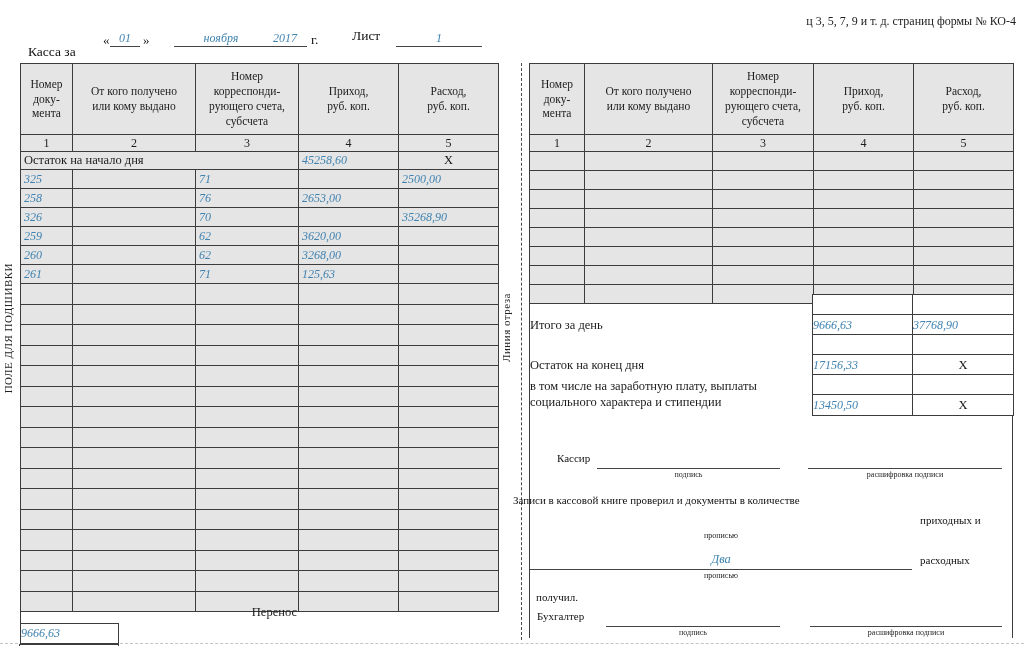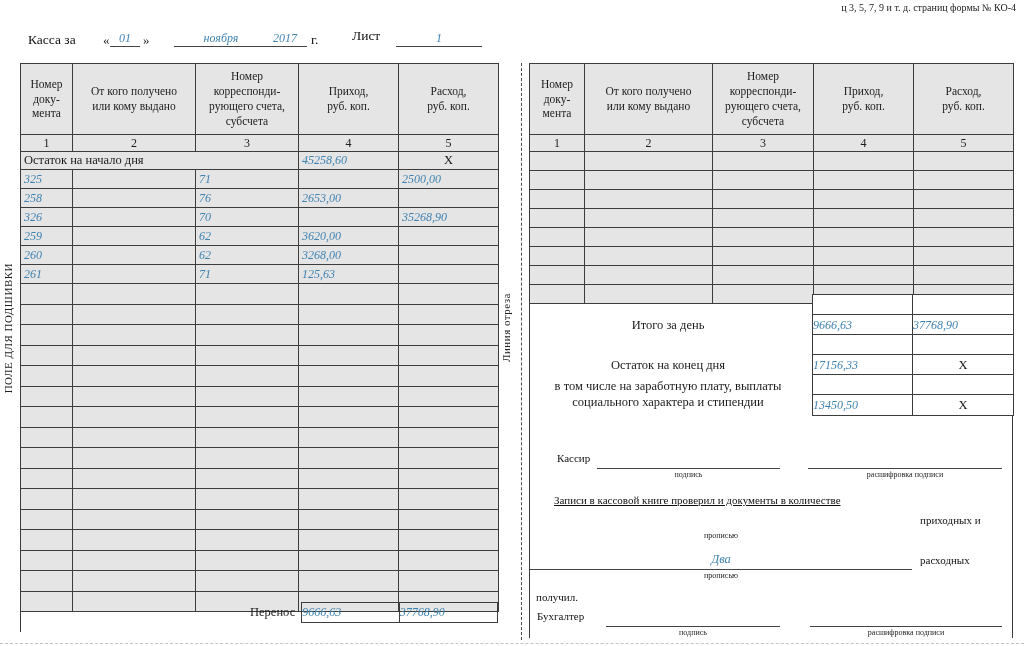--- a/index.html
+++ b/index.html
@@ -1,21 +1,21 @@
 <!DOCTYPE html>
 <html><head>
 <meta charset="utf-8">
 <style>
   html,body{margin:0;padding:0;background:#ffffff;}
   .page{
     position:relative;width:1024px;height:646px;background:#ffffff;
     font-family:"Liberation Serif","DejaVu Serif",serif;color:#1c1c1c;overflow:hidden;
   }
   
-  .form-note{position:absolute;top:2px;right:8px;font-size:10px;color:#222;}
+  .form-note{position:absolute;top:14px;right:8px;font-size:12px;color:#222;}
   .hdr-label{position:absolute;font-size:13.5px;color:#111;}
   .hdr-val{position:absolute;font-size:12px;font-style:italic;color:#3f82b0;
            text-align:center;border-bottom:1px solid #444;}
   .hdr-q{position:absolute;font-size:13px;color:#111;}
   
   .vtext{position:absolute;writing-mode:vertical-rl;transform:rotate(180deg);
          font-size:11px;color:#222;letter-spacing:.5px;white-space:nowrap;}
   
   table.grid{position:absolute;border-collapse:collapse;table-layout:fixed;background:#e5e5e5;}
   table.grid th,table.grid td{border:1px solid #3c3c3c;padding:0 3px;overflow:hidden;}
@@ -23,49 +23,49 @@
                 vertical-align:middle;white-space:pre-line;height:70px;}
   tr.num-row td{height:16px;font-size:12px;text-align:center;}
   tr.opening-row td{height:17px;}
   tr.entry-row td{height:18px;}
   tr.empty-l td{height:19.5px;}
   tr.empty-r td{height:18px;}
   td.right-label{font-size:12.5px;padding-right:6px;}
   .val{color:#3f82b0;font-style:italic;font-size:12px;}
   .xmark{color:#141414;font-size:12.5px;text-align:center;font-style:normal;}
   
-  .carryover{position:absolute;display:flex;height:21px;}
+  .carryover{position:absolute;display:flex;height:21px;flex-direction:column;}
   .carry-label{width:277px;font-size:12.5px;text-align:right;padding-right:6px;line-height:21px;}
   .carry-box{width:99px;border:1px solid #3c3c3c;line-height:19px;box-sizing:border-box;}
   
   .vline{position:absolute;width:0;border-left:1px solid #3c3c3c;}
   .cutline{position:absolute;width:0;border-left:1px dashed #4a4a4a;}
   .bottom-dash{position:absolute;left:0;top:643px;width:1024px;border-bottom:1px dashed #c4c4c4;}
   
-  .total-label{position:absolute;left:530px;width:276px;text-align:center;font-size:12.5px;line-height:20px;}
+  .total-label{position:absolute;left:530px;width:276px;text-align:left;font-size:12.5px;line-height:20px;}
   .totals-grid{position:absolute;left:812px;top:294px;display:grid;
                grid-template-columns:100px 100px;grid-auto-rows:20px;border:1px solid #3c3c3c;background:#fff;}
   .tg-cell{border-right:1px solid #3c3c3c;border-bottom:1px solid #3c3c3c;line-height:20px;box-sizing:border-box;}
   .tg-cell:nth-child(2n){border-right:none;}
   .tg-cell:nth-child(11),.tg-cell:nth-child(12){border-bottom:none;}
   
   .sig-label{position:absolute;font-size:11px;color:#111;}
   .sig-line{position:absolute;height:16px;border-bottom:1px solid #444;}
   .caption{position:absolute;font-size:8px;text-align:center;color:#222;}
   .word-line{position:absolute;height:17px;border-bottom:1px solid #444;text-align:center;
              font-size:12.5px;font-style:italic;color:#3f82b0;}
 </style>
 </head>
 <body>
 
 <div class="page">
 
   <div class="form-note">ц 3, 5, 7, 9 и т. д. страниц формы № КО-4</div>
 
-  <span class="hdr-label" style="left:28px;top:32px;">Касса за</span>
+  <span class="hdr-label" style="left:28px;top:44px;">Касса за</span>
   <span class="hdr-q" style="left:103px;top:32px;">«</span>
   <span class="hdr-val" style="left:110px;top:31px;width:30px;">01</span>
   <span class="hdr-q" style="left:143px;top:32px;">»</span>
   <span class="hdr-val" style="left:174px;top:31px;width:94px;">ноября</span>
   <span class="hdr-val" style="left:263px;top:31px;width:44px;">2017</span>
   <span class="hdr-label" style="left:311px;top:32px;">г.</span>
   <span class="hdr-label" style="left:352px;top:28px;">Лист</span>
   <span class="hdr-val" style="left:396px;top:31px;width:86px;">1</span>
 
   <div class="vtext" style="left:2px;top:263px;">ПОЛЕ ДЛЯ ПОДШИВКИ</div>
@@ -388,21 +388,21 @@
     <div class="tg-cell val">13450,50</div>
     <div class="tg-cell xmark">X</div>
   </div>
 
   <span class="sig-label" style="left:557px;top:452px;">Кассир</span>
   <div class="sig-line" style="left:597px;top:452px;width:183px;"></div>
   <div class="caption" style="left:597px;top:470px;width:183px;">подпись</div>
   <div class="sig-line" style="left:808px;top:452px;width:194px;"></div>
   <div class="caption" style="left:808px;top:470px;width:194px;">расшифровка подписи</div>
 
-  <div class="sig-label" style="left:554px;top:494px;text-decoration:underline;">Записи в кассовой книге проверил и документы в количестве</div>
+  <div class="sig-label" style="left:513px;top:494px;">Записи в кассовой книге проверил и документы в количестве</div>
 
   <div class="caption" style="left:530px;top:531px;width:382px;">прописью</div>
   <span class="sig-label" style="left:920px;top:514px;">приходных и</span>
 
   <div class="word-line" style="left:530px;top:552px;width:382px;">Два</div>
   <div class="caption" style="left:530px;top:571px;width:382px;">прописью</div>
   <span class="sig-label" style="left:920px;top:554px;">расходных</span>
 
   <div class="sig-label" style="left:536px;top:591px;">получил.</div>
 

